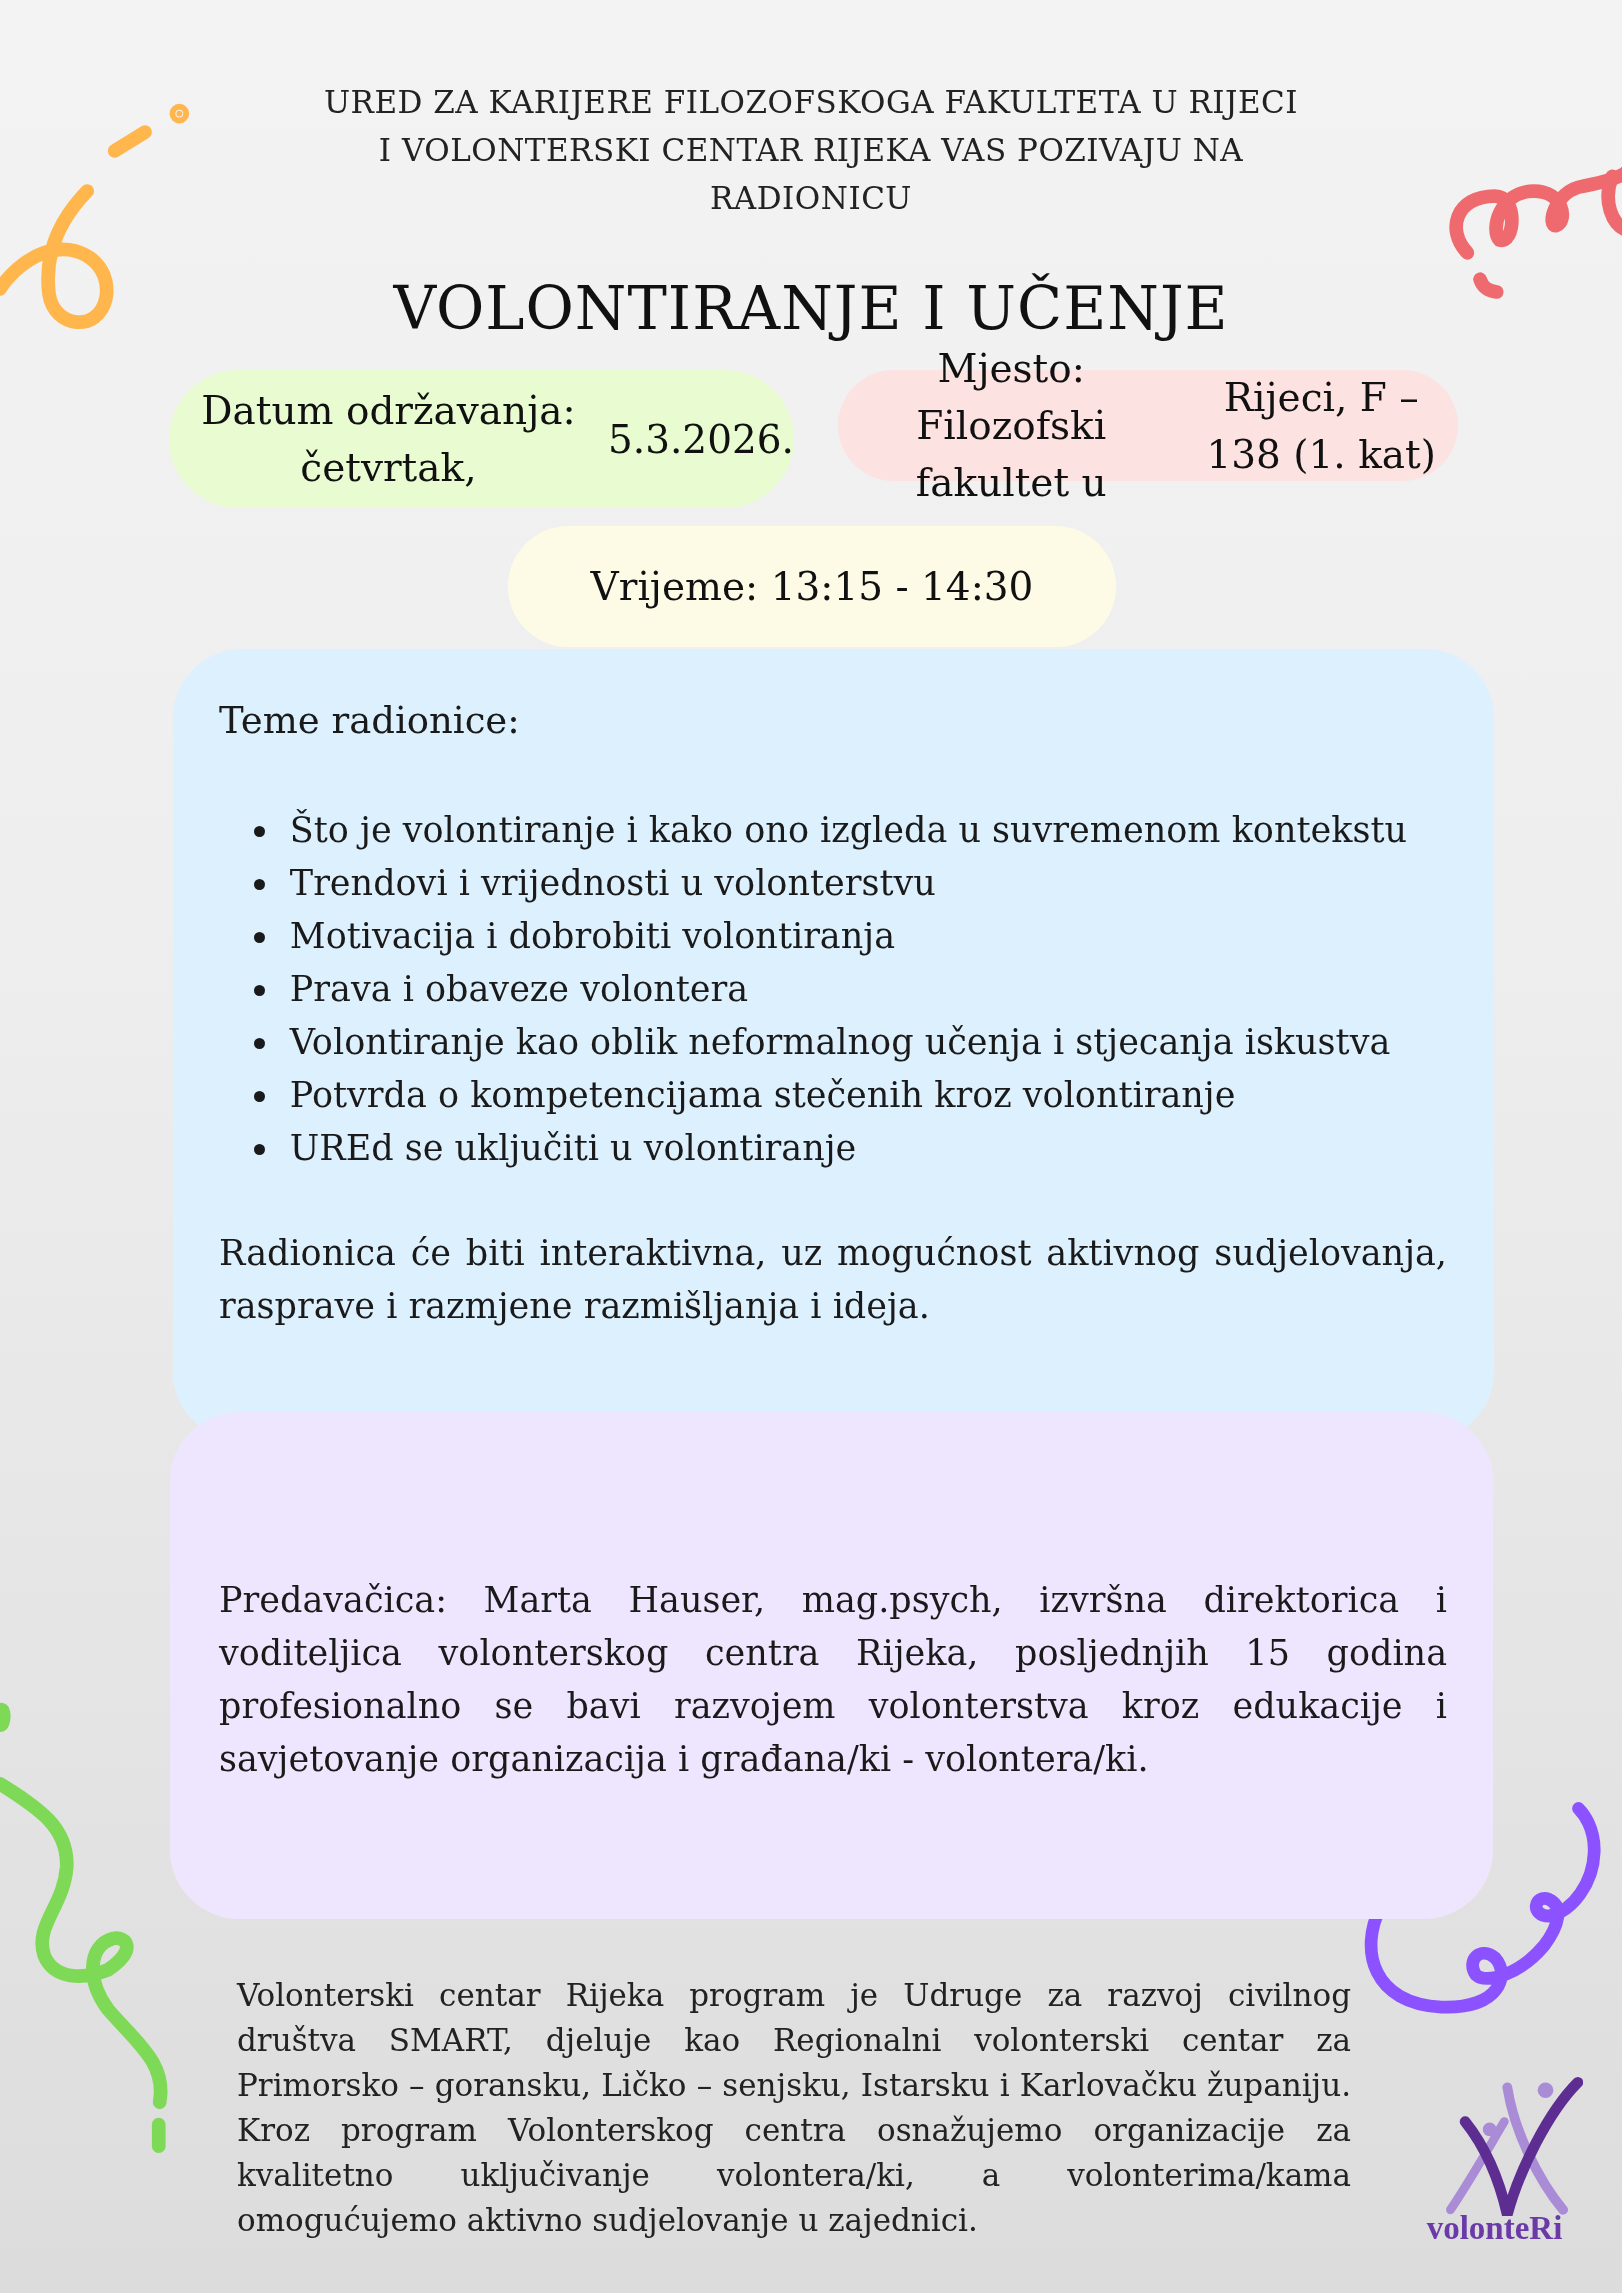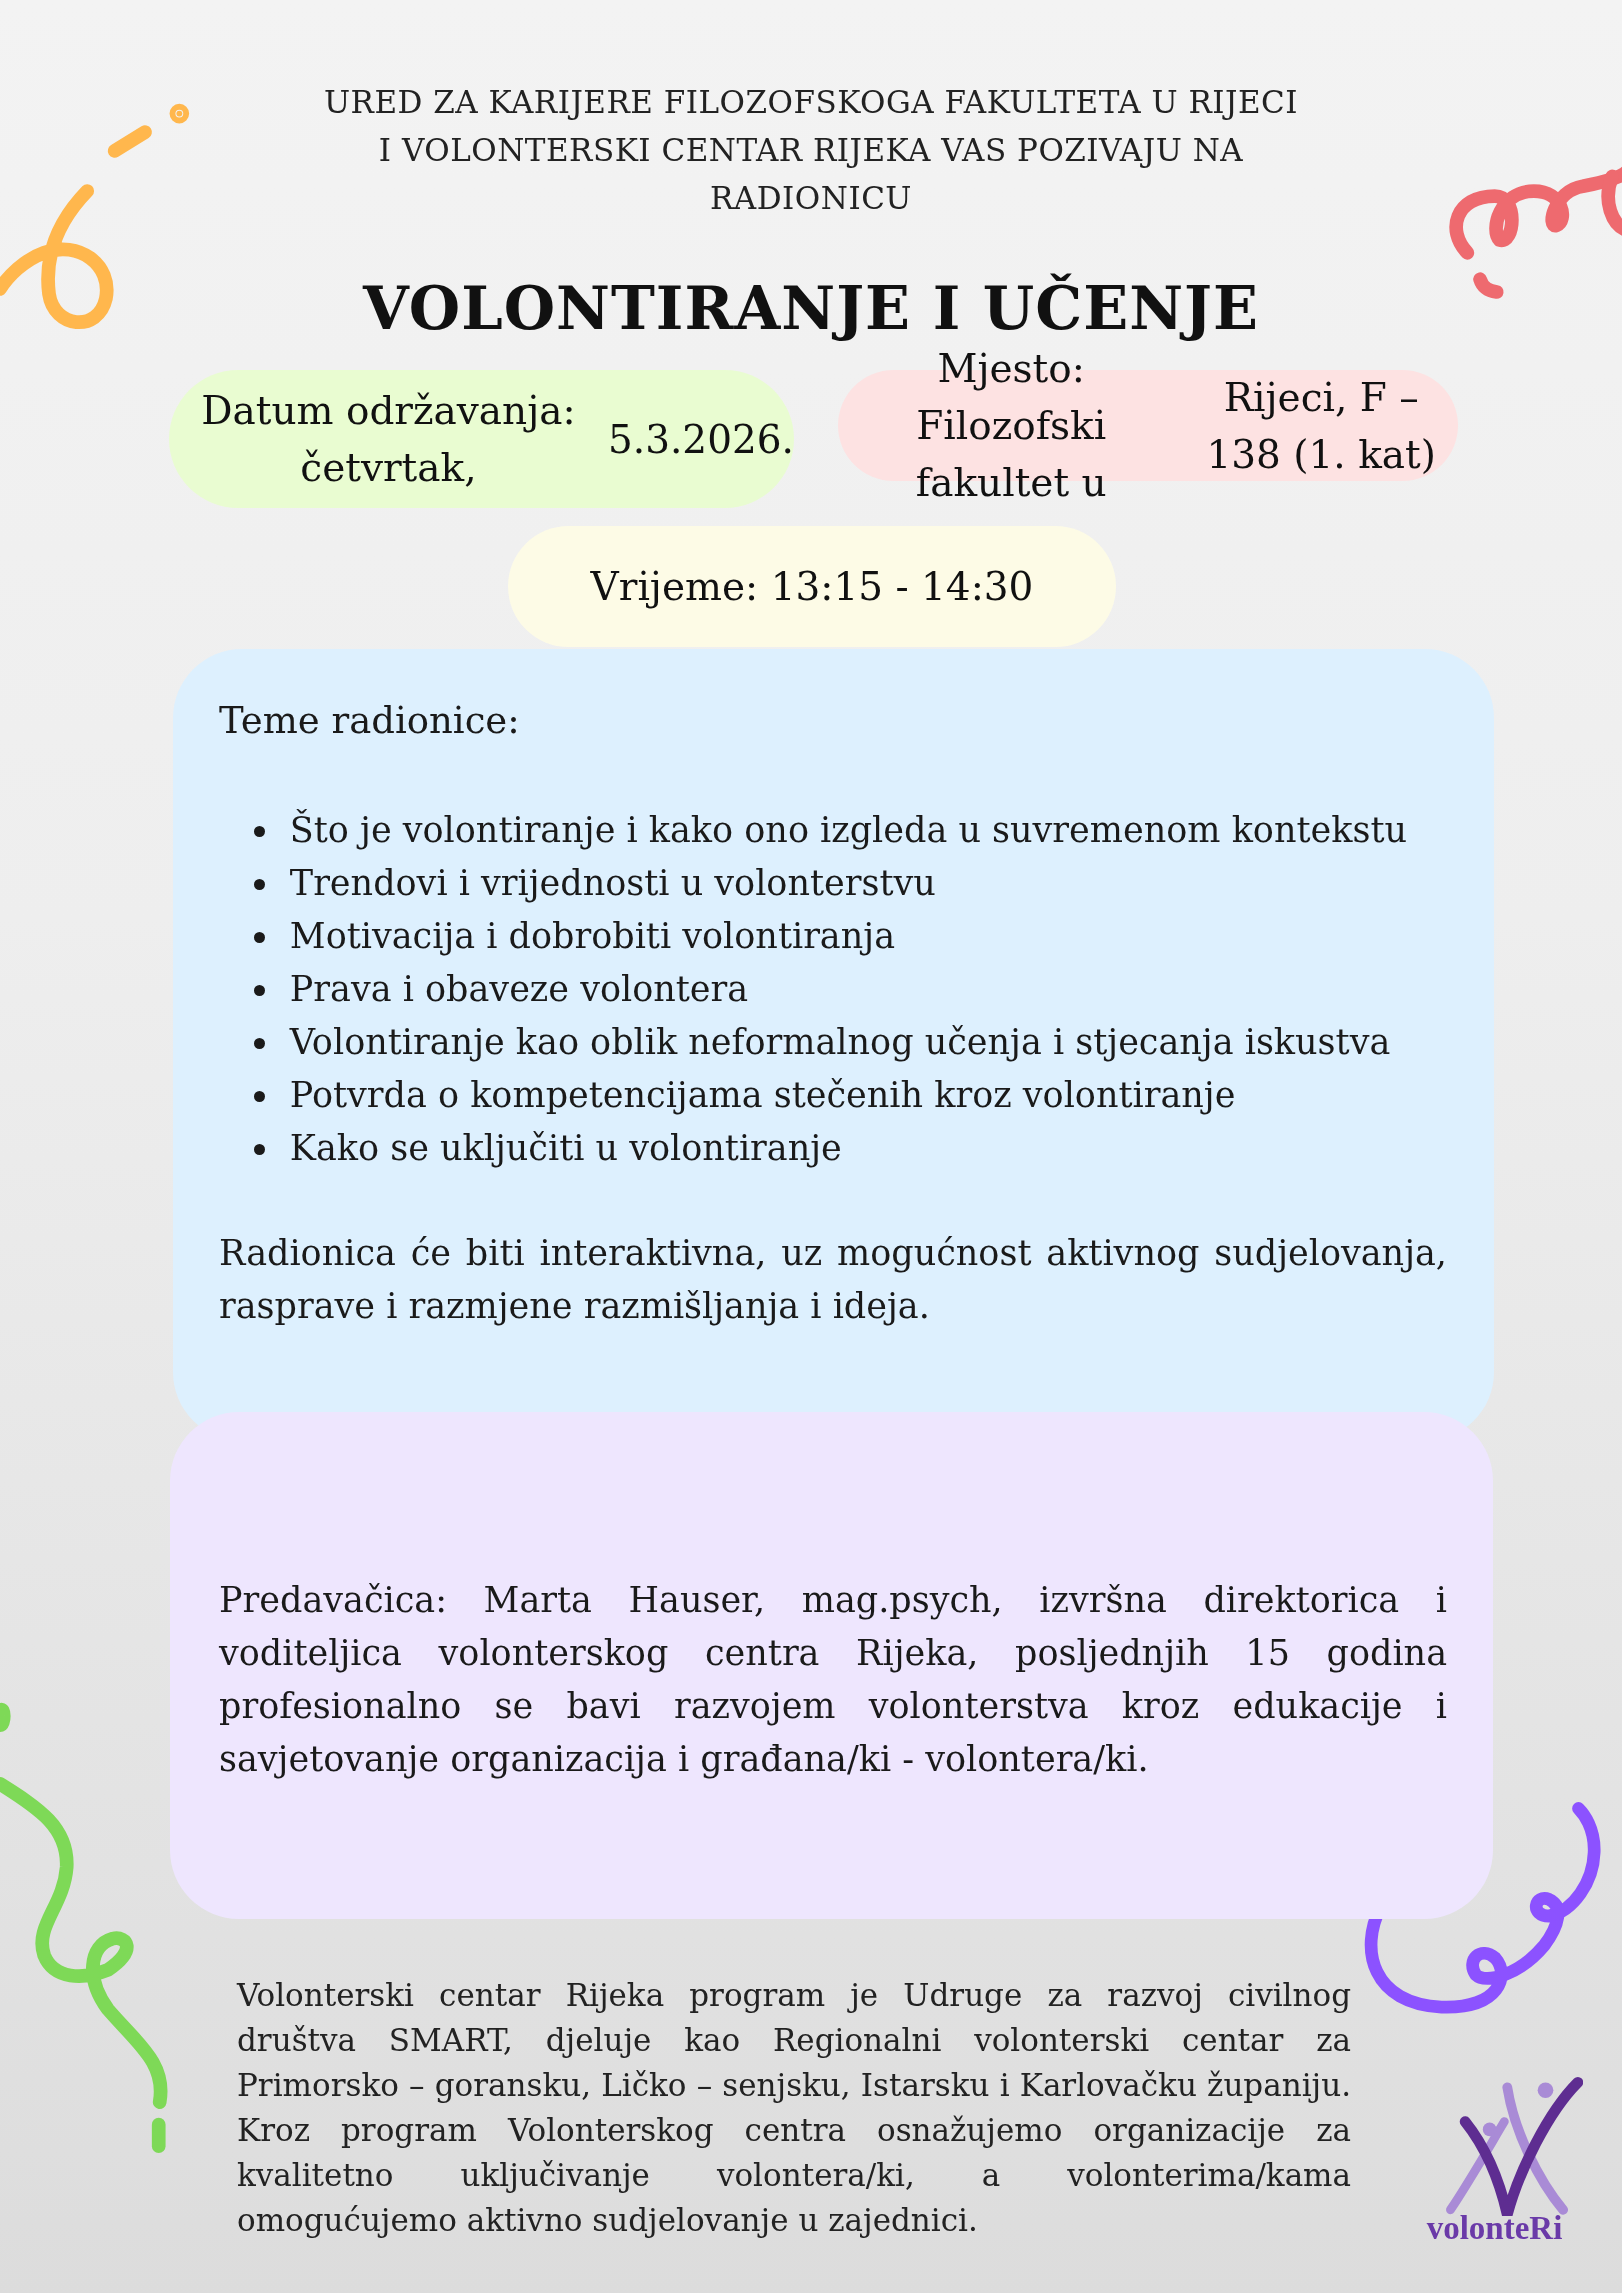--- a/index.html
+++ b/index.html
@@ -11,21 +11,21 @@
   }
   .abs { position: absolute; }
   .header {
     left: 294px; top: 78px; width: 1034px; text-align: center;
     font-size: 31px; line-height: 48px; letter-spacing: 0.5px;
     text-transform: uppercase; color: #222;
   }
   .header div { white-space: nowrap; }
   .title {
     left: 294px; top: 270px; width: 1034px; text-align: center;
-    font-size: 59px; line-height: 78px; letter-spacing: 1px; color: #111; font-weight: bold;
+    font-size: 59px; line-height: 78px; letter-spacing: 1px; color: #111;
   }
   .pill {
     display: flex; align-items: center; justify-content: center; flex-direction: row;
     text-align: center; font-size: 39px; line-height: 57px; color: #111;
   }
   .pill-date { left: 169px; top: 370px; width: 625px; height: 138px; background: #e9fcd1; border-radius: 69px; }
   .pill-place { left: 838px; top: 370px; width: 620px; height: 111px; background: #fde2e2; border-radius: 67px; }
   .pill-time { left: 508px; top: 526px; width: 608px; height: 121px; background: #fdfbe6; border-radius: 61px; }
   .box-topics {
     left: 173px; top: 649px; width: 1321px; height: 792px;
@@ -116,21 +116,21 @@
 
 <div class="abs box-topics"></div>
 <div class="abs topics-heading">Teme radionice:</div>
 <ul class="abs topics-list">
   <li>Što je volontiranje i kako ono izgleda u suvremenom kontekstu</li>
   <li>Trendovi i vrijednosti u volonterstvu</li>
   <li>Motivacija i dobrobiti volontiranja</li>
   <li>Prava i obaveze volontera</li>
   <li>Volontiranje kao oblik neformalnog učenja i stjecanja iskustva</li>
   <li>Potvrda o kompetencijama stečenih kroz volontiranje</li>
-  <li>Kako se uključiti u volontiranje</li>
+  <li>UREd se uključiti u volontiranje</li>
 </ul>
 <div class="abs topics-note">Radionica će biti interaktivna, uz mogućnost aktivnog sudjelovanja, rasprave i razmjene razmišljanja i ideja.</div>
 
 <div class="abs box-speaker"></div>
 <div class="abs speaker-text">Predavačica: Marta Hauser, mag.psych, izvršna direktorica i voditeljica volonterskog centra Rijeka, posljednjih 15 godina profesionalno se bavi razvojem volonterstva kroz edukacije i savjetovanje organizacija i građana/ki - volontera/ki.</div>
 
 <div class="abs footer-text">Volonterski centar Rijeka program je Udruge za razvoj civilnog društva SMART, djeluje kao Regionalni volonterski centar za Primorsko – goransku, Ličko – senjsku, Istarsku i Karlovačku županiju. Kroz program Volonterskog centra osnažujemo organizacije za kvalitetno uključivanje volontera/ki, a volonterima/kama omogućujemo aktivno sudjelovanje u zajednici.</div>
 
 <svg class="abs logo" viewBox="0 0 175 200">
   <g fill="none" stroke-linecap="round">

